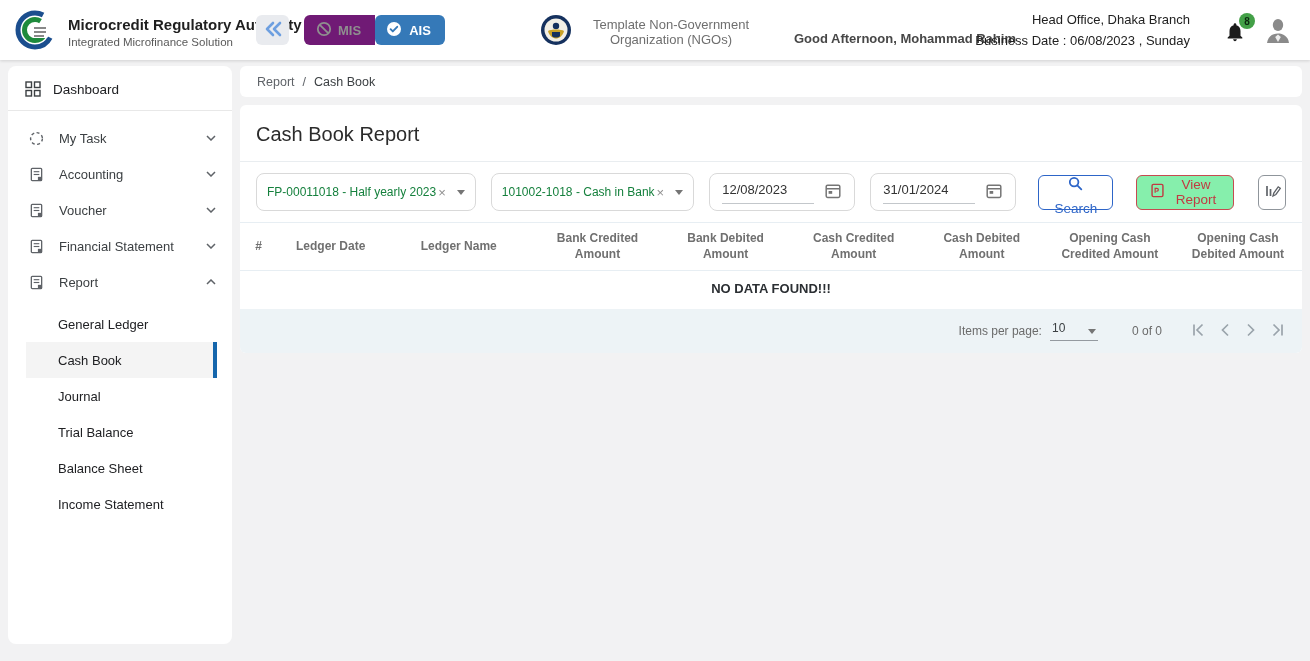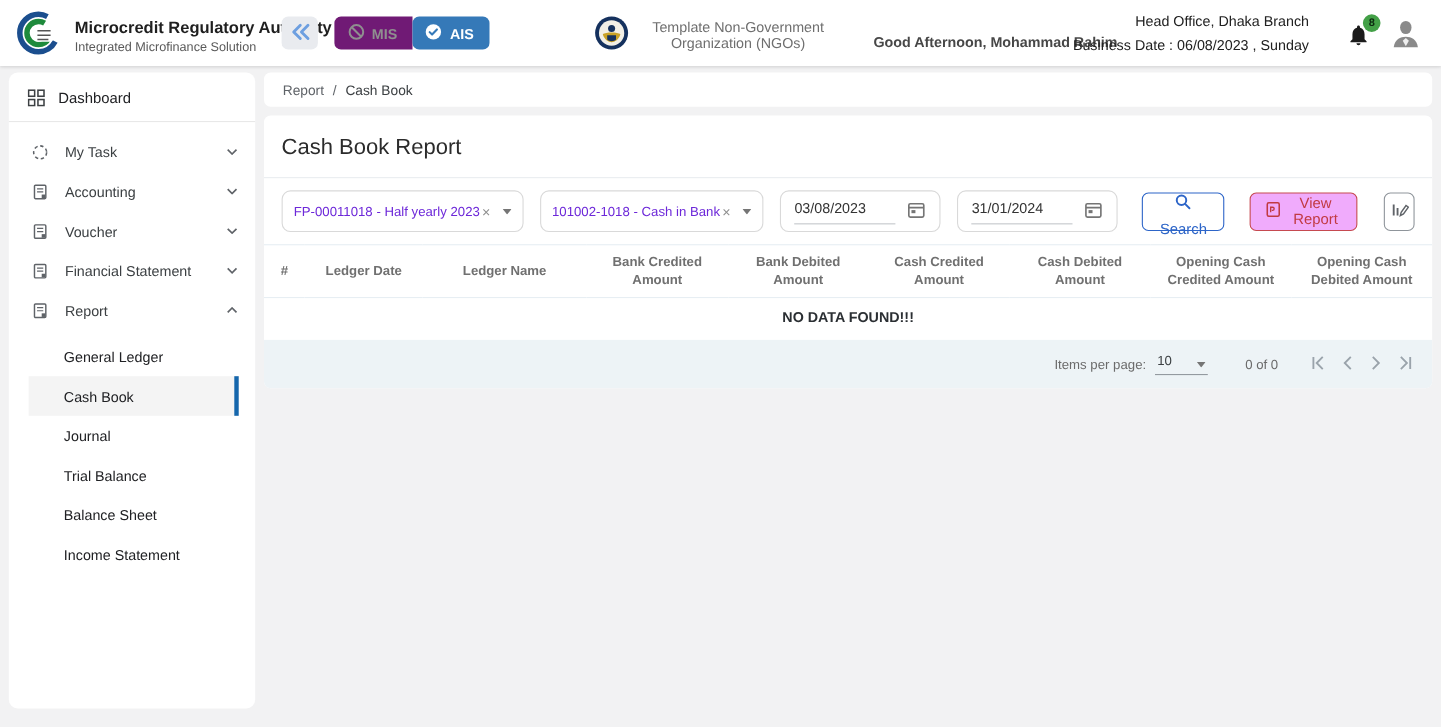--- a/index.html
+++ b/index.html
@@ -54,32 +54,32 @@
   .crumb-parent { color:#5f6368; cursor:pointer; }
   .crumb-sep { color:#5f6368; }
   .crumb-current { color:#3c4043; }
   .card { margin-top:8px; background:#fff; border-radius:6px; overflow:hidden; }
   .page-title { padding:18px 16px 15px; font-size:20px; color:#2b2b2b; }
   .card-divider { height:1px; background:#e9edf0; }
 
   .filters { display:flex; align-items:center; padding:11px 16px; gap:15px; }
   .chip-select { display:flex; align-items:center; height:38px; border:1px solid #d9d9d9; border-radius:8px;
                  padding:0 10px; background:#fff; cursor:pointer; white-space:nowrap; }
-  .chip-text { font-size:12px; color:#6d28d9; }
+  .chip-text { font-size:12px; color:#15803d; }
   .chip-x { font-size:13px; color:#8f8f8f; margin-left:2px; cursor:pointer; line-height:1; }
   .chip-caret { margin-left:11px; color:#757575; display:flex; }
   .date-field { display:flex; align-items:center; width:193px; height:38px; border:1px solid #d9d9d9;
                 border-radius:8px; padding:0 6px 0 12px; background:#fff; }
   .date-value { flex:1; font-size:13px; color:#333; border-bottom:1px solid #c3c7cb; padding:2px 0 6px; cursor:text; }
   .cal-btn { width:30px; height:30px; background:none; border:none; color:#757575; cursor:pointer; margin-left:4px; }
   .search-btn { margin-left:7px; display:flex; align-items:center; gap:7px; height:35px; padding:0 15px;
                 background:#fff; border:1px solid #2d65c8; border-radius:6px; color:#2d65c8;
                 font-size:13.5px; cursor:pointer;flex-direction:column; }
   .view-btn { margin-left:8px; display:flex; align-items:center; gap:7px; height:35px; padding:0 13px;
-              background:#f0abfc; border:1px solid #c64a50; border-radius:6px; color:#c13a42;
+              background:#86efac; border:1px solid #c64a50; border-radius:6px; color:#c13a42;
               font-size:13.5px; cursor:pointer; }
   .tool-btn { margin-left:9px; width:38px; height:35px; background:#fff; border:1px solid #8f959b;
               border-radius:6px; color:#5f6368; display:flex; align-items:center; justify-content:center; cursor:pointer; }
 
   table.report { width:100%; border-collapse:collapse; }
   table.report th { border-top:1px solid #e7eef3; border-bottom:1px solid #e7eef3; padding:8px 8px;
                     font-size:12px; font-weight:bold; color:#707070; text-align:center; line-height:1.3; }
   th.col-hash { width:3.5%; text-align:left; padding-left:18px; font-weight:normal; color:#616161; }
   th.col-date { width:10%; text-align:left; }
   th.col-name { width:14%; }
@@ -325,21 +325,21 @@
           <span class="chip-text">101002-1018 - Cash in Bank</span>
           <span class="chip-x">×</span>
           <span class="chip-caret">
             <svg width="8" height="5" viewBox="0 0 8 5">
                 <path d="M0 0l4 5 4-5z" fill="#757575"></path>
               </svg>
           </span>
         </div>
 
         <div class="date-field">
-          <span class="date-value">03/08/2023</span>
+          <span class="date-value">12/08/2023</span>
           <button class="cal-btn">
             <span>
               <svg width="18" height="18" viewBox="0 0 18 18">
                 <rect x="2.2" y="3.2" width="13.6" height="12.2" rx="1.4" fill="none" stroke="#757575" stroke-width="1.5"></rect>
                 <line x1="2.2" y1="6.8" x2="15.8" y2="6.8" stroke="#757575" stroke-width="1.5"></line>
                 <rect x="4.6" y="9" width="3.6" height="2.8" fill="#757575"></rect>
               </svg>
             </span>
           </button>
         </div>

